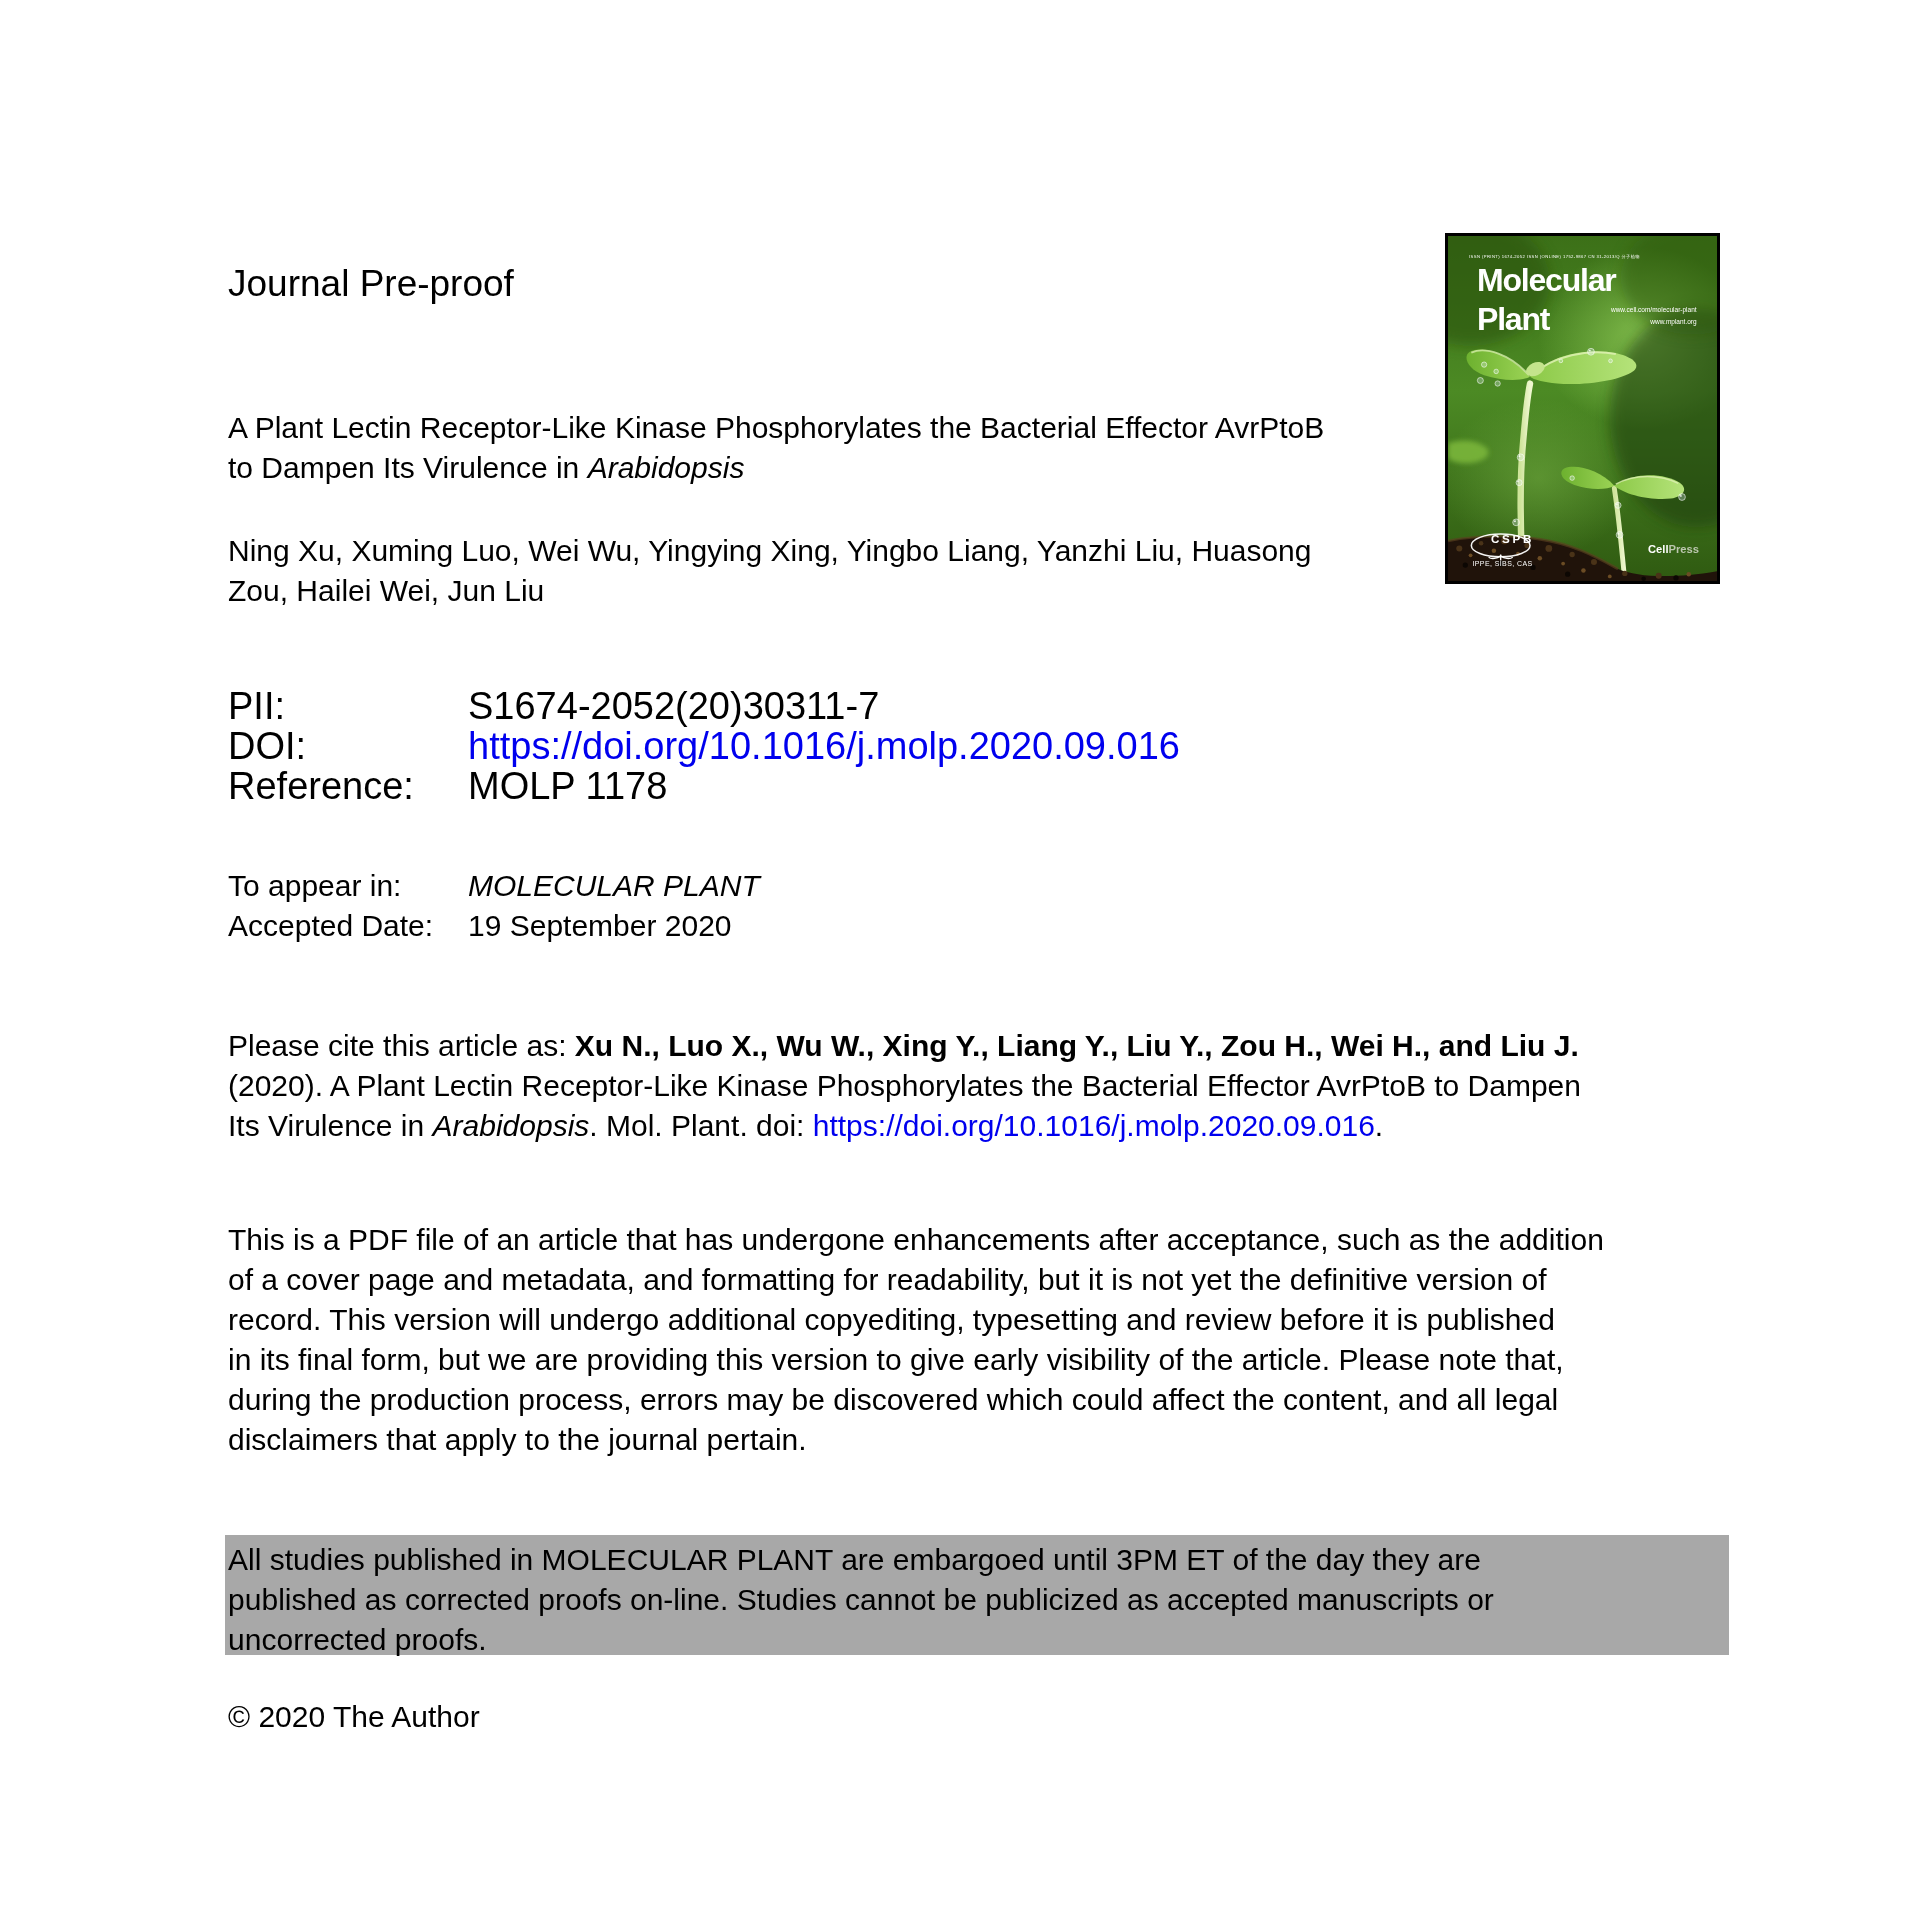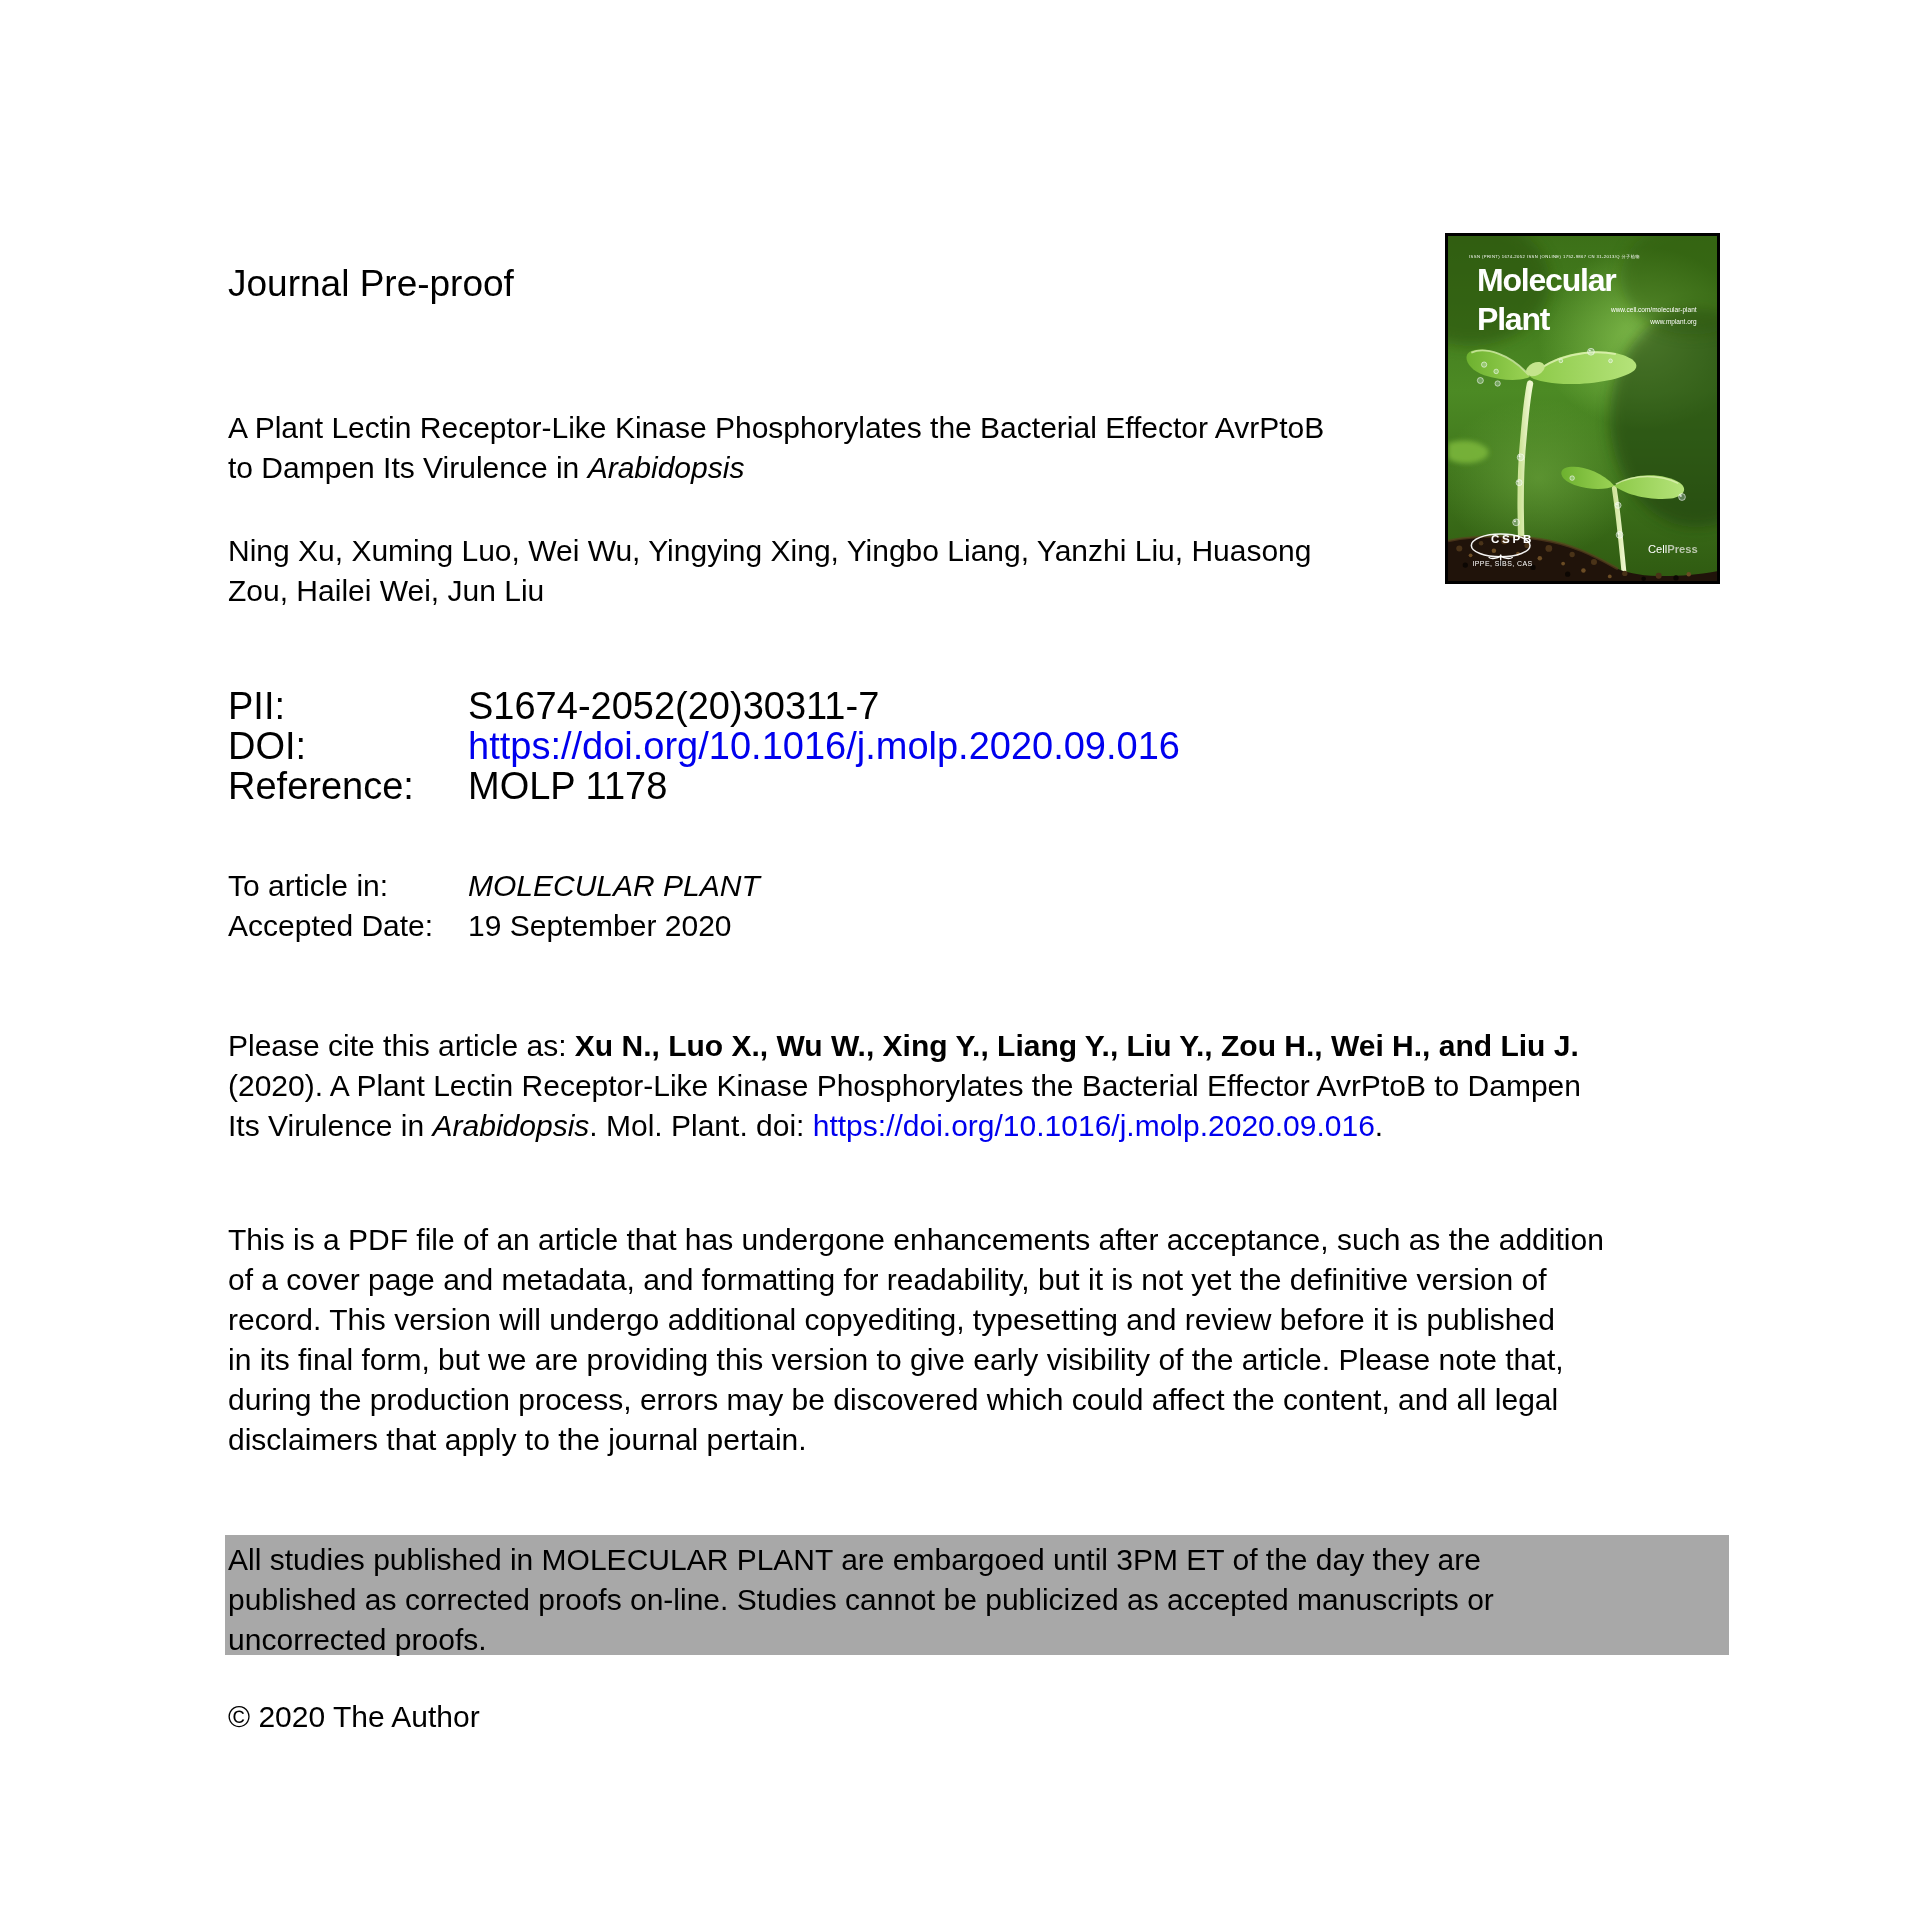--- a/index.html
+++ b/index.html
@@ -28,21 +28,21 @@
   .cover{position:absolute;left:1445px;top:233px;width:275px;height:351px;box-sizing:border-box;
          border:3.1px solid #000;background:#3c7018;}
   .cover svg{position:absolute;left:0;top:0;width:100%;height:100%;display:block;}
   .cover .ctext{position:absolute;color:#fff;}
   .cover-issn{left:21px;top:17.7px;font-size:4.2px;letter-spacing:0.4px;color:#e3efcf;white-space:nowrap;}
   .cover-title{left:19px;top:25px;font-size:32px;line-height:39px;font-weight:700;letter-spacing:-1.2px;color:#fff;margin-left:10px;}
   .cover-urls{right:20.4px;top:68px;font-size:6.5px;line-height:12px;text-align:right;color:#e6f0d6;}
   .cover-cspb{left:24px;top:296px;width:62px;text-align:right;font-size:11.6px;font-weight:700;letter-spacing:2.7px;color:#fff;}
   .cover-cspb-sub{left:20px;top:324px;width:69px;text-align:center;font-size:7px;letter-spacing:0.4px;color:#f2f7e8;}
   .cover-press{left:200px;top:307px;font-size:11.2px;white-space:nowrap;}
-  .cover-press .p1{font-weight:400;color:#fff;}
+  .cover-press .p1{font-weight:700;color:#fff;}
   .cover-press .p2{font-weight:700;color:#bcc7af;}
 </style>
 </head>
 <body>
 
 <div class="page">
 
   <h1 class="doc-title">Journal Pre-proof</h1>
 
   <div class="cover">
@@ -189,21 +189,21 @@
       <a class="meta-value link-blue" href="#">https://doi.org/10.1016/j.molp.2020.09.016</a>
     </div>
     <div class="meta-row">
       <span class="meta-label">Reference:</span>
       <span class="meta-value">MOLP 1178</span>
     </div>
   </div>
 
   <div class="appear-block">
     <div class="meta-row">
-      <span class="meta-label">To article in:</span>
+      <span class="meta-label">To appear in:</span>
       <span class="meta-value italic">MOLECULAR PLANT</span>
     </div>
     <div class="meta-row">
       <span class="meta-label">Accepted Date:</span>
       <span class="meta-value">19 September 2020</span>
     </div>
   </div>
 
   <div class="para citation"><span>Please cite this article as: </span><span class="seg-b">Xu N., Luo X., Wu W., Xing Y., Liang Y., Liu Y., Zou H., Wei H., and Liu J.</span><br><span>(2020). A Plant Lectin Receptor-Like Kinase Phosphorylates the Bacterial Effector AvrPtoB to Dampen</span><br><span>Its Virulence in </span><span class="seg-i">Arabidopsis</span><span>. Mol. Plant. doi: </span><a class="seg-link" href="#">https://doi.org/10.1016/j.molp.2020.09.016</a><span>.</span></div>
 

